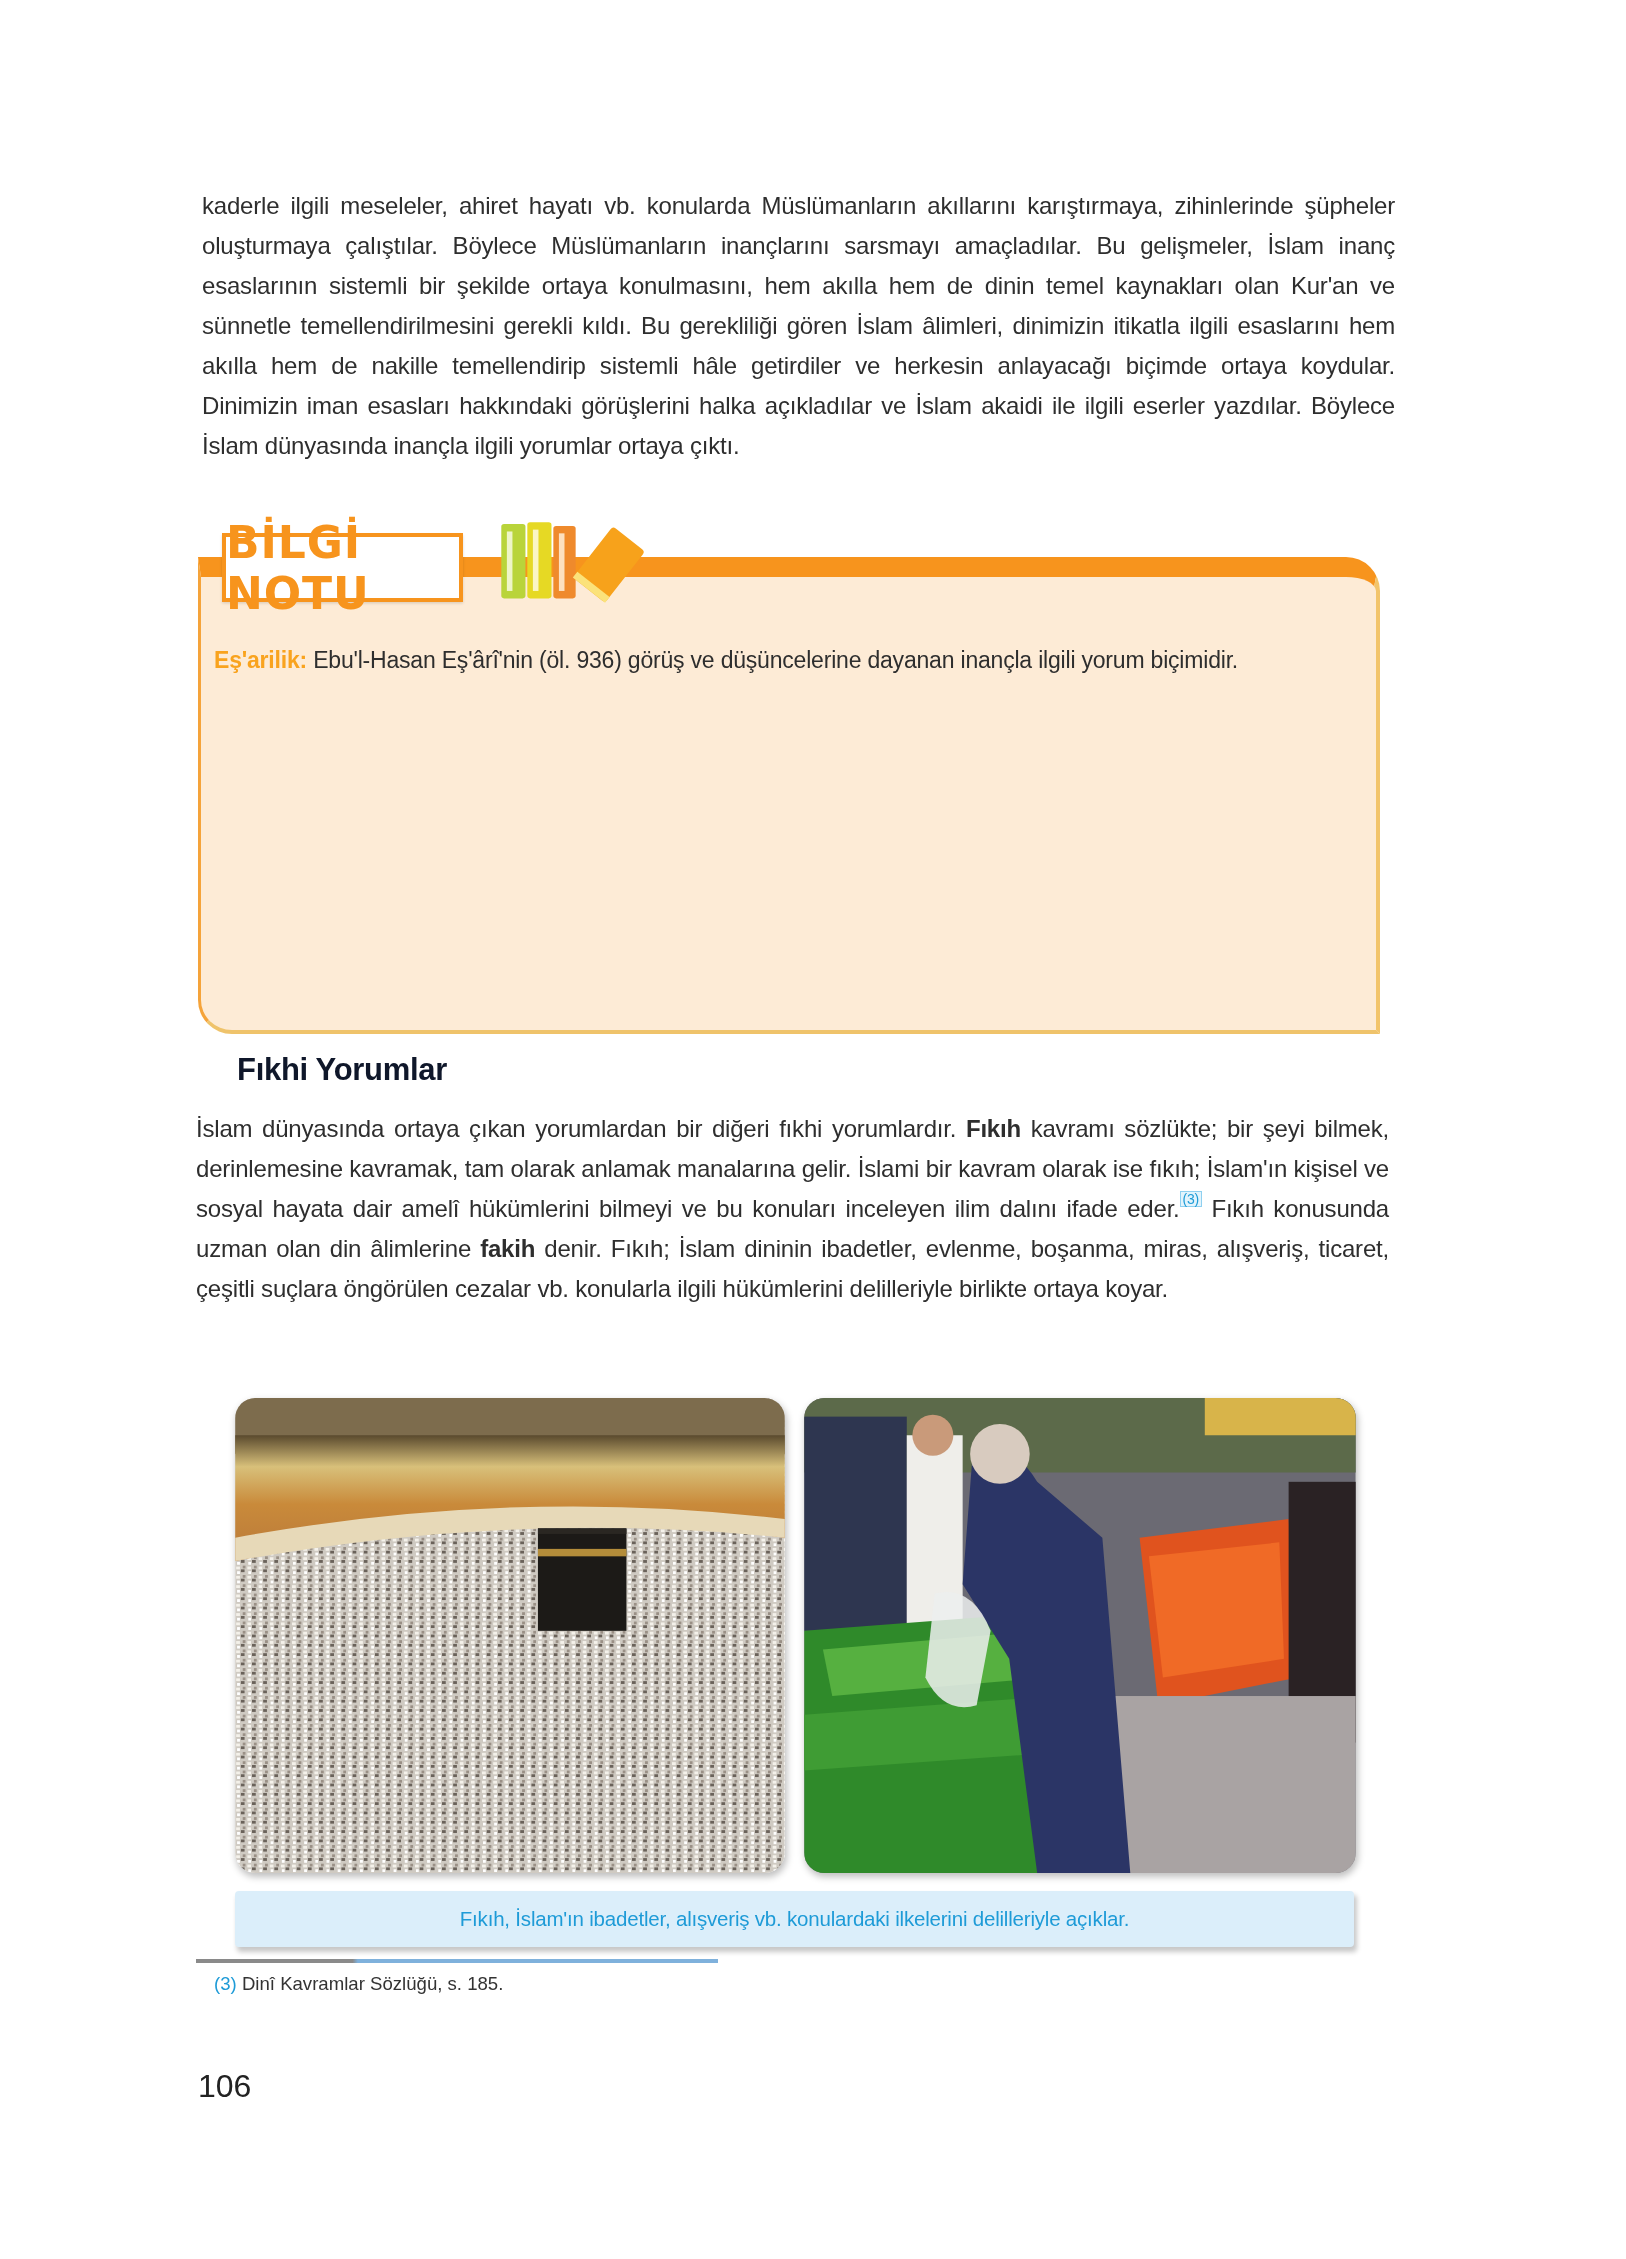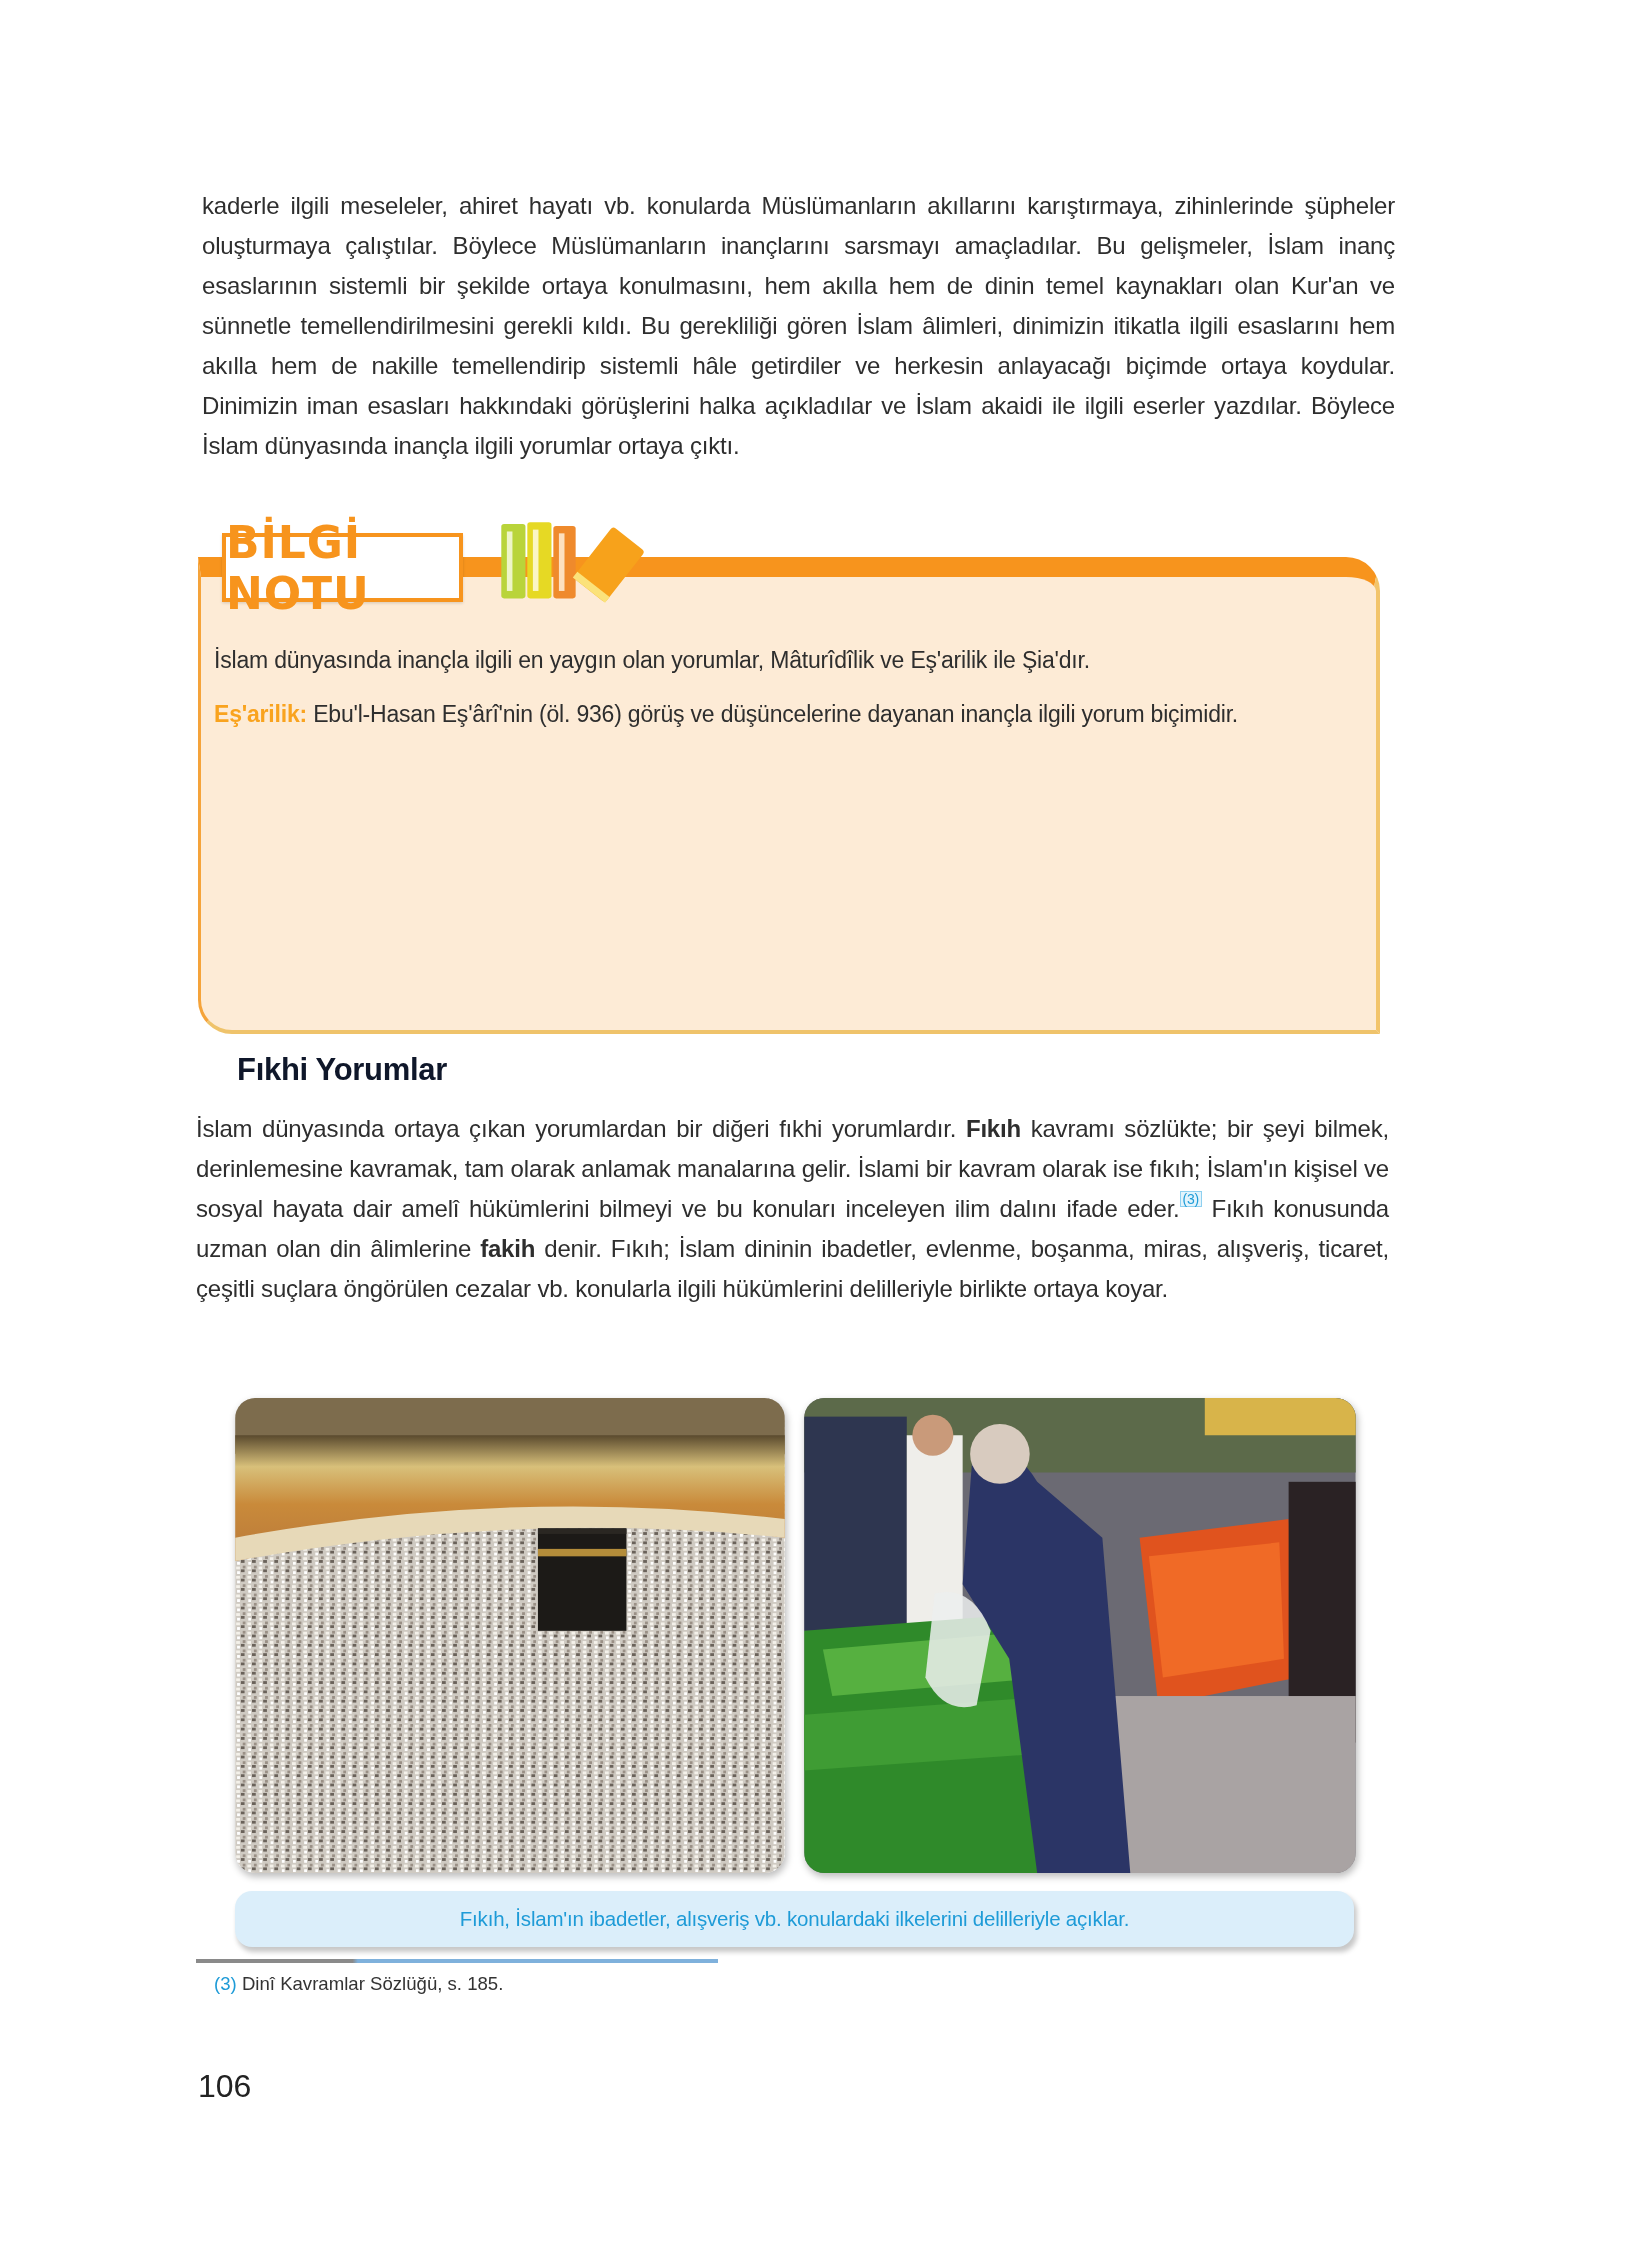--- a/index.html
+++ b/index.html
@@ -79,21 +79,21 @@
     position: absolute; top: 1398px; height: 475px;
     border-radius: 20.5px; overflow: hidden;
     box-shadow: 1.9px 3.7px 7.5px rgba(0,0,0,0.25);
   }
   #photo-kaaba { left: 235px; width: 550px; }
   #photo-market { left: 804px; width: 552px; }
 
   #caption-bar {
     position: absolute; left: 235px; top: 1891px; width: 1119px; height: 56px;
     background: #dbeefa;
-    border-radius: 17px;
+    border-radius: 4px;
     box-shadow: 2.8px 4.7px 5.6px rgba(0,0,0,0.22);
     display: flex; align-items: center; justify-content: center;
   }
   #caption-bar span { font-size: 20.5px; color: #1e9bd7; letter-spacing: -0.2px; }
 
   #footnote-rule {
     position: absolute; left: 196px; top: 1959px; width: 522px; height: 3.7px;
     background: linear-gradient(to right, #8a8a8a 0%, #8a8a8a 30%, #7fb1dc 31%, #7fb1dc 100%);
   }
   #footnote {
@@ -125,21 +125,20 @@
   <rect x="44" y="20" width="6" height="66" fill="#fbf6c4"></rect>
   <rect x="66" y="16" width="24" height="78" rx="3" fill="#ef8a2c"></rect>
   <rect x="72" y="24" width="6" height="62" fill="#fde0bf"></rect>
   <g transform="rotate(38 128 58)">
     <rect x="104" y="24" width="44" height="70" rx="4" fill="#f7a21b"></rect>
     <rect x="104" y="86" width="44" height="8" fill="#fbe27a"></rect>
   </g>
 </svg>
 
 <div id="bilgi-text" class="body-text">
-  <p class="indent">İslam dünyasında inançla ilgili en yaygın olan yorumlar, Mâturîdîlik ve Eş'arilik ile Şia'dır.</p>
   <p class="indent"><span class="term">Eş'arilik:</span><span> Ebu'l-Hasan Eş'ârî'nin (öl. 936) görüş ve düşüncelerine dayanan inançla ilgili yorum biçimidir.</span></p>
 </div>
 
 <div id="section-heading">Fıkhi Yorumlar</div>
 <div id="fikh-text" class="body-text">
   <p class="indent"><span>İslam dünyasında ortaya çıkan yorumlardan bir diğeri fıkhi yorumlardır. </span><b>Fıkıh</b><span> kavramı sözlükte; bir şeyi bilmek, derinlemesine kavramak, tam olarak anlamak manalarına gelir. İslami bir kavram olarak ise fıkıh; İslam'ın kişisel ve sosyal hayata dair amelî hükümlerini bilmeyi ve bu konuları inceleyen ilim dalını ifade eder.</span><span class="ref-mark">(3)</span><span> Fıkıh konusunda uzman olan din âlimlerine </span><b>fakih</b><span> denir. Fıkıh; İslam dininin ibadetler, evlenme, boşanma, miras, alışveriş, ticaret, çeşitli suçlara öngörülen cezalar vb. konularla ilgili hükümlerini delilleriyle birlikte ortaya koyar.</span></p>
 </div>
 
 <div id="photo-kaaba" class="photo">
   <svg width="550" height="475" viewBox="0 0 590 510">

